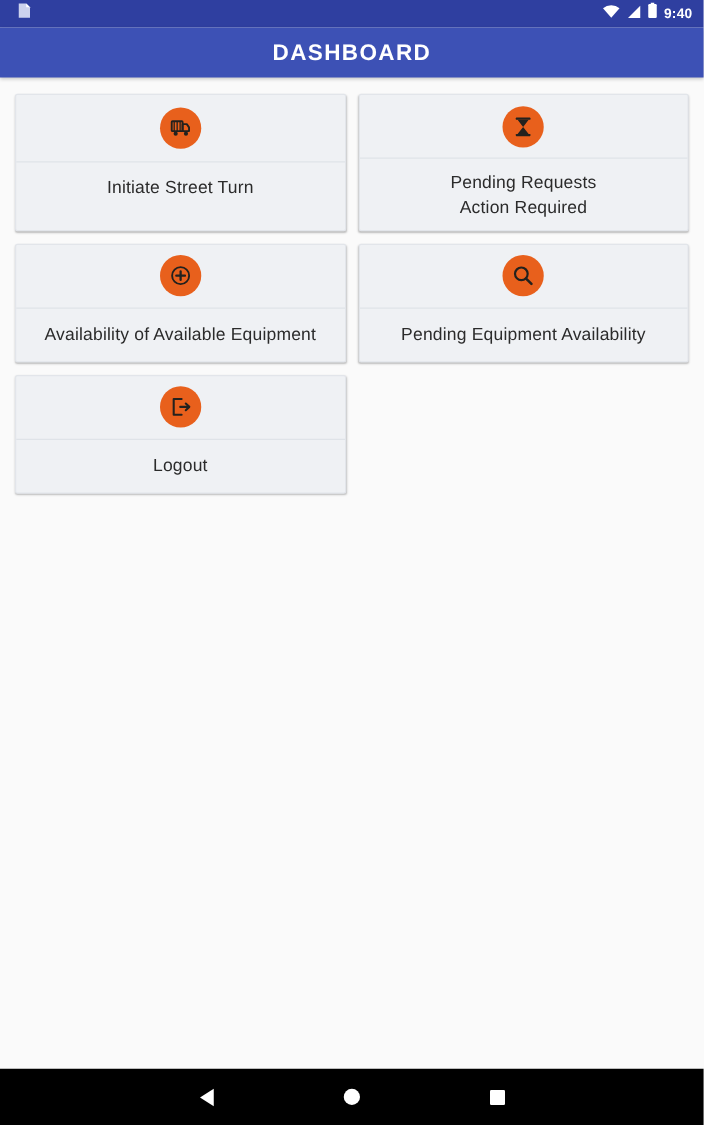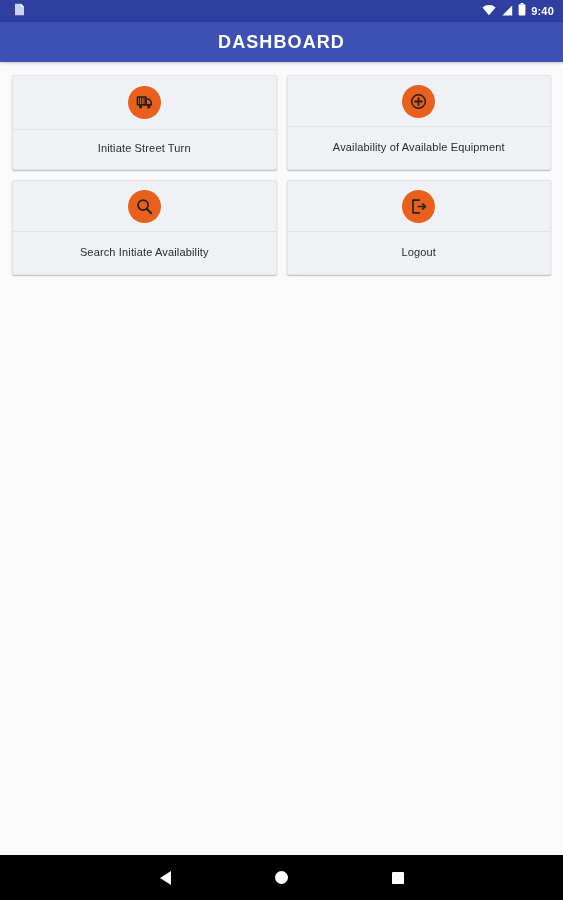--- a/index.html
+++ b/index.html
@@ -125,21 +125,21 @@
 
   .card-label-area {
     min-height: 38px;
     display: flex;
     align-items: center;
     justify-content: center;
     padding: 8px 6px;
     text-align: center;
   }
   .card-label {
-    font-size: 11px;
+    font-size: 14px;
     color: #2b2b2b;
     line-height: 1.45;
     letter-spacing: 0.15px;
     white-space: pre-line;
   }
 
   
   .cell.r1 .card-icon-area { height: 53px; }
   .cell.r2 .card-icon-area { height: 50px; }
   .cell.r2.left .card-label-area { min-height: 48px; }
@@ -240,20 +240,38 @@
             </div>
           </div>
           <div class="card-divider"></div>
           <div class="card-label-area">
             <div class="card-label">Initiate Street Turn</div>
           </div>
         </div>
       </div>
 
 
+      <div class="cell r2 left">
+        <div class="card">
+          <div class="card-icon-area">
+            <div class="icon-circle">
+              <svg width="19" height="19" viewBox="0 0 24 24">
+                <rect x="4.6" y="2.6" width="14.8" height="2.3" rx="0.7" fill="#23211e"></rect>
+                <rect x="4.6" y="19.1" width="14.8" height="2.3" rx="0.7" fill="#23211e"></rect>
+                <path d="M6.4 4.9 h11.2 L12 12 l5.6 7.1 H6.4 L12 12 z" fill="#23211e"></path>
+              </svg>
+            </div>
+          </div>
+          <div class="card-divider"></div>
+          <div class="card-label-area">
+            <div class="card-label">Pending Requests
+Action Required</div>
+          </div>
+        </div>
+      </div>
 
 
       <div class="cell r3 left">
         <div class="card">
           <div class="card-icon-area">
             <div class="icon-circle">
               <svg width="19" height="19" viewBox="0 0 24 24">
                 <circle cx="12" cy="12" r="8.6" fill="none" stroke="#23211e" stroke-width="1.9"></circle>
                 <path d="M12 7.6 v8.8 M7.6 12 h8.8" stroke="#23211e" stroke-width="2.3" stroke-linecap="round"></path>
               </svg>
@@ -271,21 +289,21 @@
           <div class="card-icon-area">
             <div class="icon-circle">
               <svg width="19" height="19" viewBox="0 0 24 24">
                 <circle cx="10.2" cy="10.2" r="6.4" fill="none" stroke="#23211e" stroke-width="2.2"></circle>
                 <path d="M15 15 L20.4 20.4" stroke="#23211e" stroke-width="2.6" stroke-linecap="round"></path>
               </svg>
             </div>
           </div>
           <div class="card-divider"></div>
           <div class="card-label-area">
-            <div class="card-label">Search Initiate Availability</div>
+            <div class="card-label">Pending Equipment Availability</div>
           </div>
         </div>
       </div>
 
       <div class="cell r4 left">
         <div class="card">
           <div class="card-icon-area">
             <div class="icon-circle">
               <svg width="19" height="19" viewBox="0 0 24 24">
                 <path d="M13 4 H5 V20 H13" fill="none" stroke="#23211e" stroke-width="2.1" stroke-linejoin="round" stroke-linecap="round"></path>

